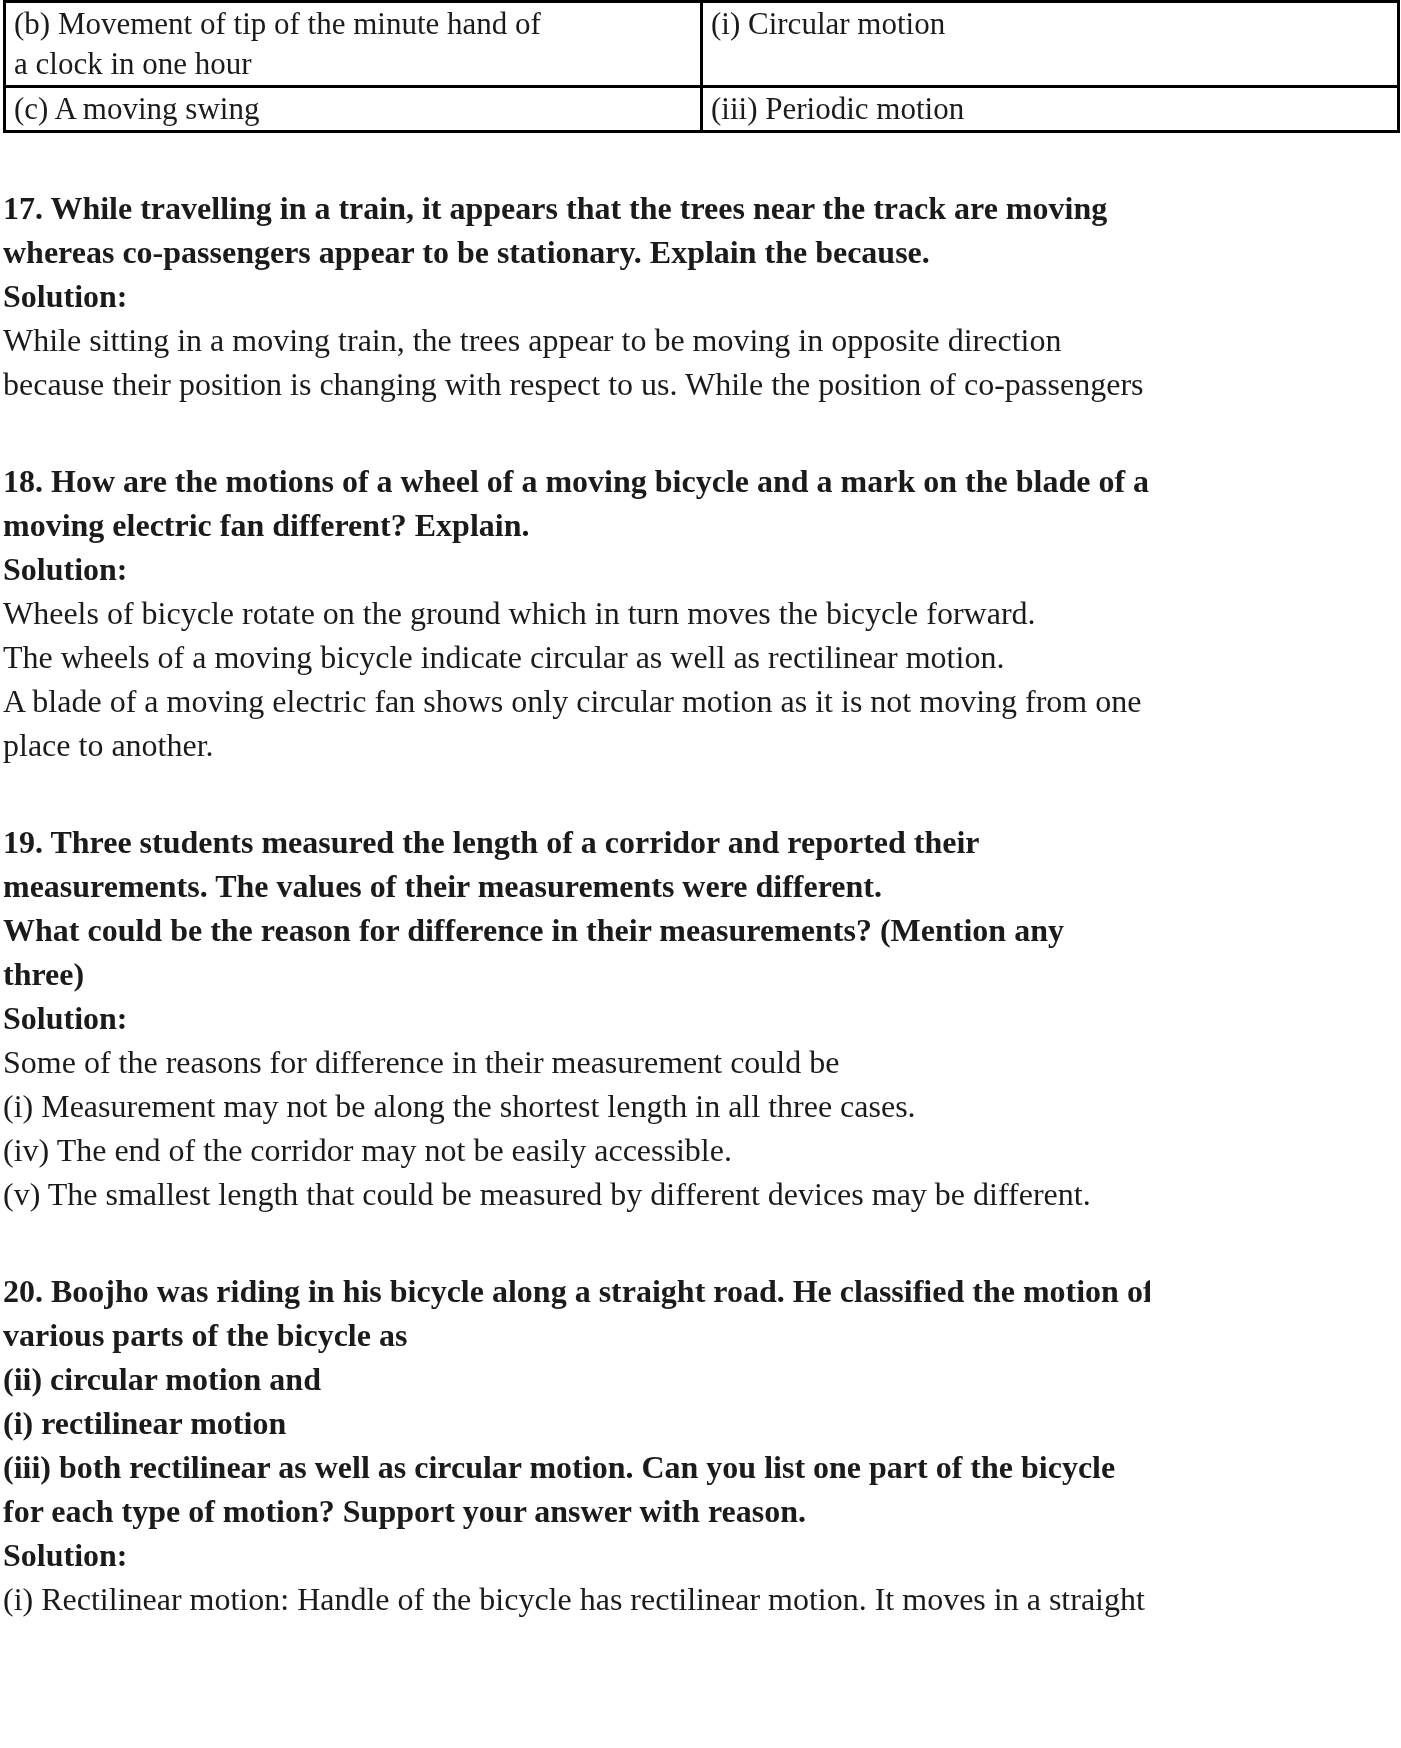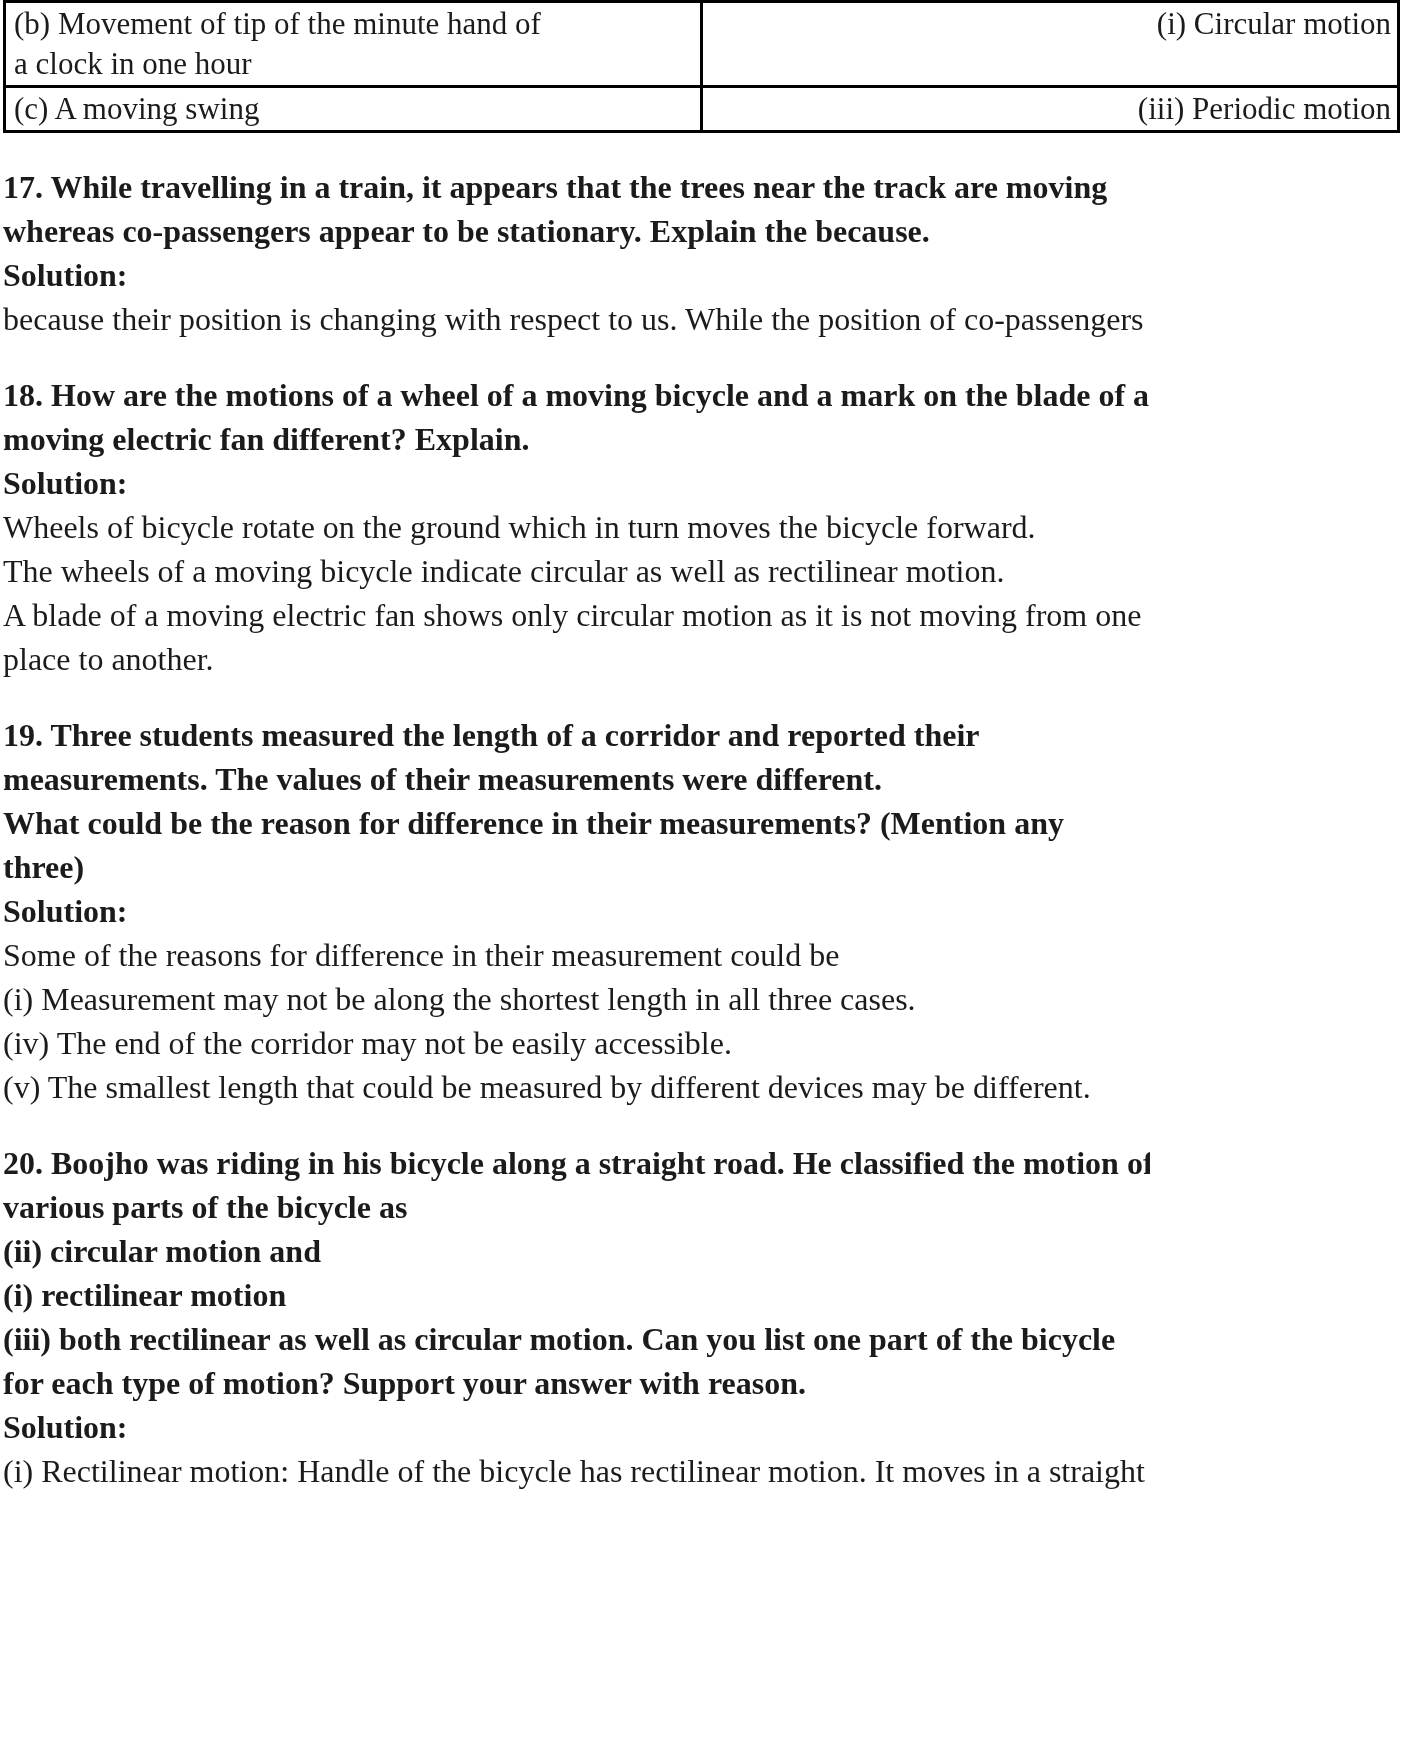--- a/index.html
+++ b/index.html
@@ -27,25 +27,25 @@
     table-layout: fixed;
   }
   table.match td {
     border: 3px solid #000000;
     vertical-align: top;
     padding: 1px 6px 1px 8px;
     font-size: 31px;
     line-height: 40px;
   }
   td.item-col { width: 50%; }
-  td.match-col { width: 50%; text-align: right; }
+  td.match-col { width: 50%; }
   .cell-line { white-space: nowrap; }
 
   
-  .qa { margin-top: 32px; }
+  .qa { margin-top: 53px; }
   .line {
     font-size: 32px;
     line-height: 44px;
     white-space: nowrap;
     overflow: hidden;
   }
   .q-line { font-weight: bold; }
   .sol-label { font-weight: bold; }
   .a-line { font-weight: normal; }
 </style>
@@ -73,20 +73,21 @@
         <div class="cell-line">(iii) Periodic motion</div>
       </td>
     </tr>
   </tbody>
     </table>
 
   <section class="qa">
     <div class="line q-line">17. While travelling in a train, it appears that the trees near the track are moving</div>
     <div class="line q-line">whereas co-passengers appear to be stationary. Explain the because.</div>
     <div class="line sol-label">Solution:</div>
+    <div class="line a-line">While sitting in a moving train, the trees appear to be moving in opposite direction</div>
     <div class="line a-line">because their position is changing with respect to us. While the position of co-passengers</div>
   </section>
 
   <section class="qa">
     <div class="line q-line">18. How are the motions of a wheel of a moving bicycle and a mark on the blade of a</div>
     <div class="line q-line">moving electric fan different? Explain.</div>
     <div class="line sol-label">Solution:</div>
     <div class="line a-line">Wheels of bicycle rotate on the ground which in turn moves the bicycle forward.</div>
     <div class="line a-line">The wheels of a moving bicycle indicate circular as well as rectilinear motion.</div>
     <div class="line a-line">A blade of a moving electric fan shows only circular motion as it is not moving from one</div>

